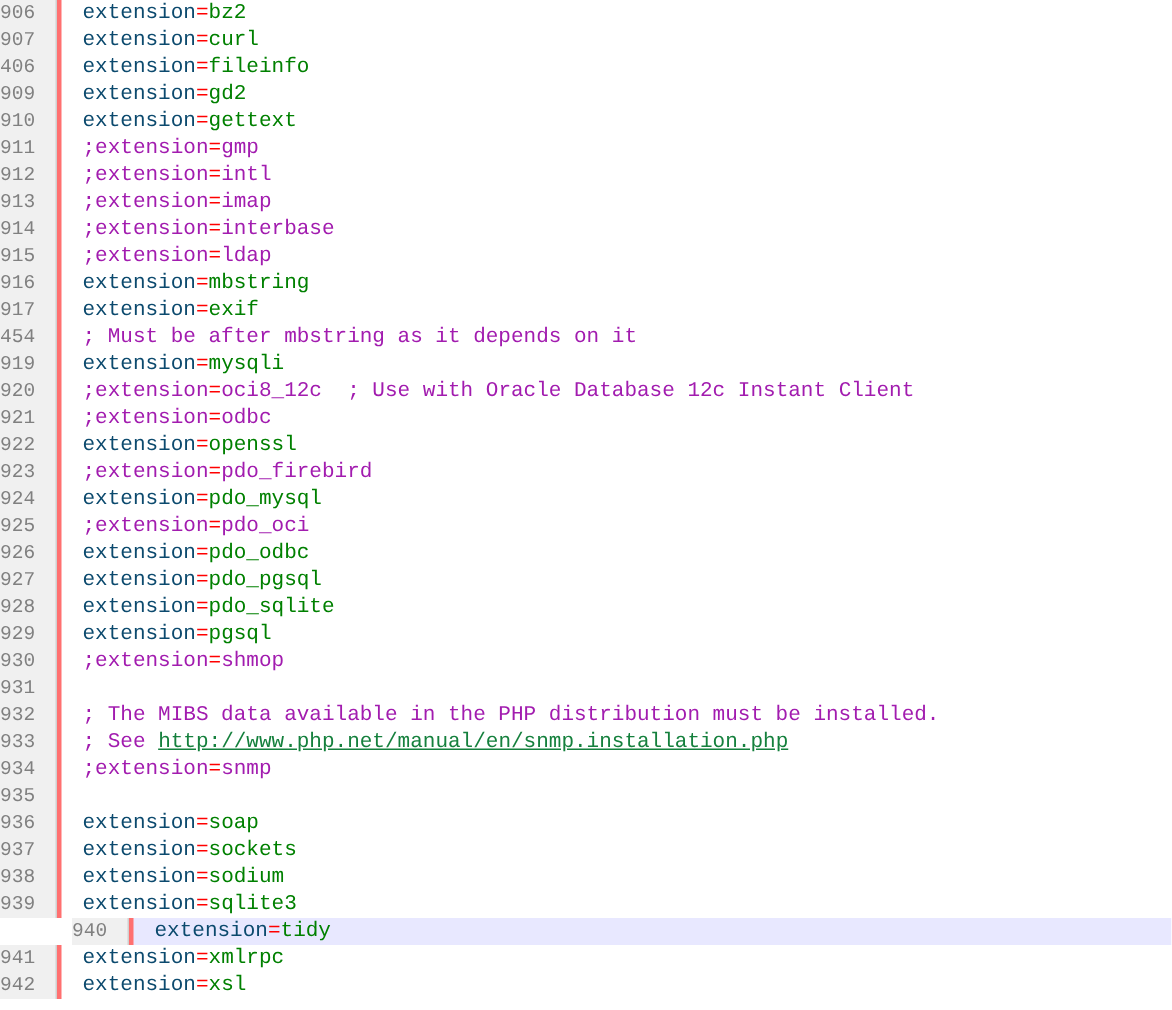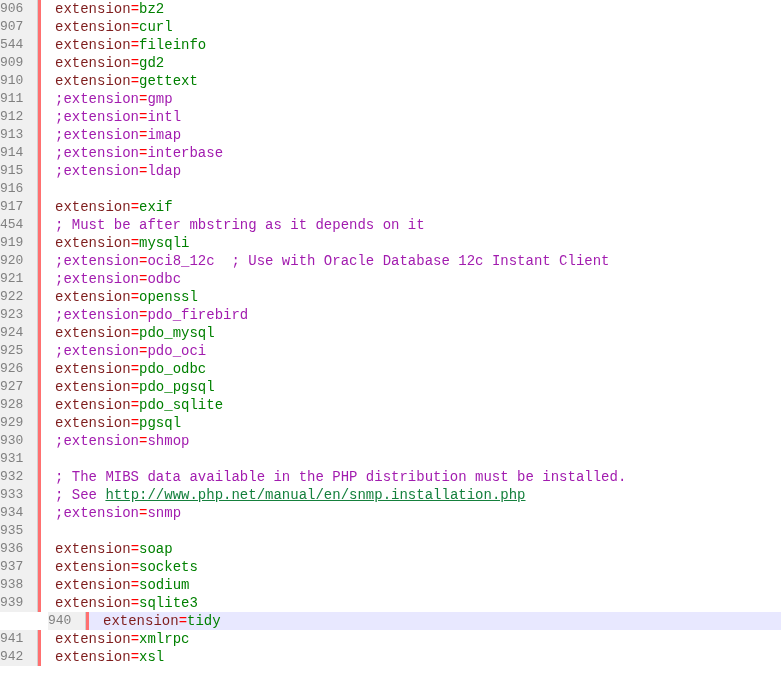--- a/index.html
+++ b/index.html
@@ -37,42 +37,42 @@
   .bar {
     width: 3px;
     background: #ff7070;
     flex-shrink: 0;
     align-self: stretch;
   }
   .code {
     padding-left: 14px;
     white-space: pre;
   }
-  .kw { color: #7f1d1d; }
+  .kw { color: #0c4a6e; }
   .eq { color: #ff0000; }
   .val { color: #008000; }
   .comment { color: #a21caf; }
   .url { color: #15803d; text-decoration: underline; }
 </style>
 </head>
 <body>
 
 <div class="editor" id="editor">
     <div class="line">
       <div class="gutter">906</div>
       <div class="bar"></div>
       <div class="code"><span class="kw">extension</span><span class="eq">=</span><span class="val">bz2</span></div>
     </div>
     <div class="line">
       <div class="gutter">907</div>
       <div class="bar"></div>
       <div class="code"><span class="kw">extension</span><span class="eq">=</span><span class="val">curl</span></div>
     </div>
     <div class="line">
-      <div class="gutter">544</div>
+      <div class="gutter">406</div>
       <div class="bar"></div>
       <div class="code"><span class="kw">extension</span><span class="eq">=</span><span class="val">fileinfo</span></div>
     </div>
     <div class="line">
       <div class="gutter">909</div>
       <div class="bar"></div>
       <div class="code"><span class="kw">extension</span><span class="eq">=</span><span class="val">gd2</span></div>
     </div>
     <div class="line">
       <div class="gutter">910</div>
@@ -100,20 +100,21 @@
       <div class="code"><span class="comment">;extension</span><span class="eq">=</span><span class="comment">interbase</span></div>
     </div>
     <div class="line">
       <div class="gutter">915</div>
       <div class="bar"></div>
       <div class="code"><span class="comment">;extension</span><span class="eq">=</span><span class="comment">ldap</span></div>
     </div>
     <div class="line">
       <div class="gutter">916</div>
       <div class="bar"></div>
+      <div class="code"><span class="kw">extension</span><span class="eq">=</span><span class="val">mbstring</span></div>
     </div>
     <div class="line">
       <div class="gutter">917</div>
       <div class="bar"></div>
       <div class="code"><span class="kw">extension</span><span class="eq">=</span><span class="val">exif</span></div>
     </div>
     <div class="line">
       <div class="gutter">454</div>
       <div class="bar"></div>
       <div class="code"><span class="comment">; Must be after mbstring as it depends on it</span></div>

